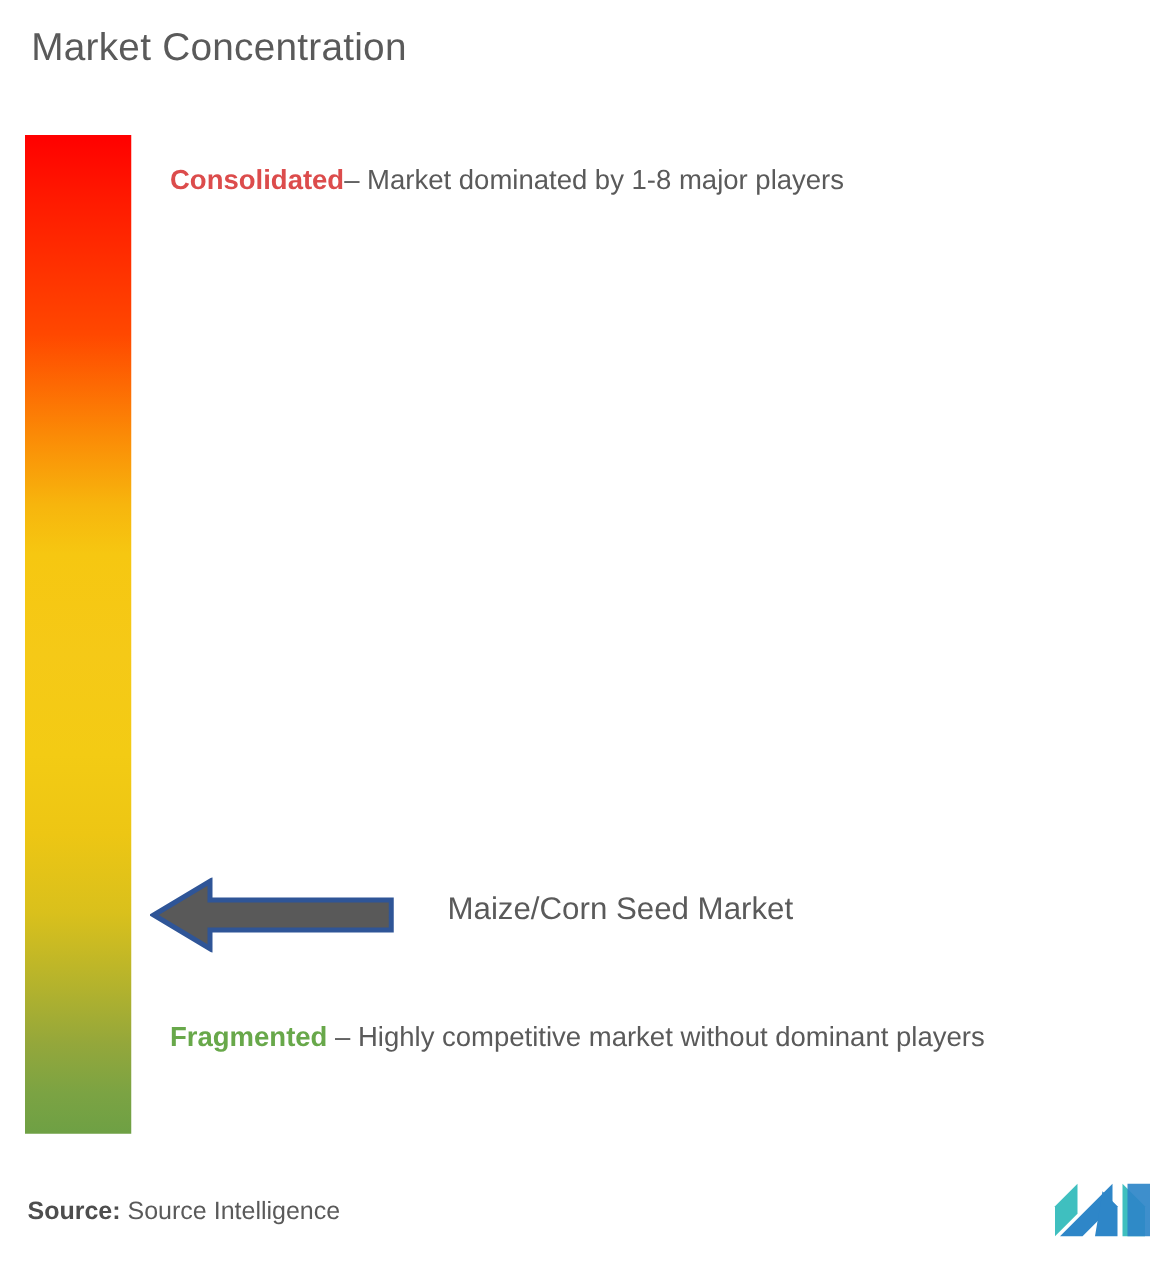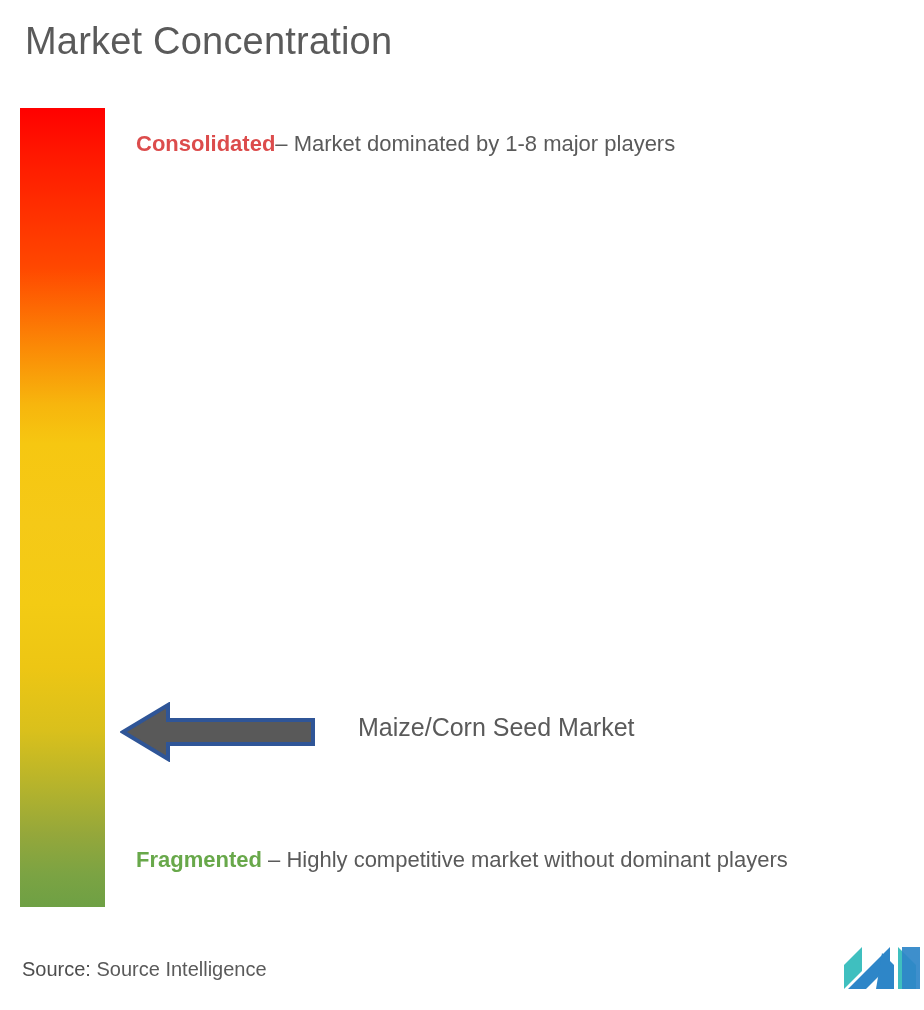--- a/index.html
+++ b/index.html
@@ -14,21 +14,21 @@
     font-family: "Liberation Sans", sans-serif;
     position: relative;
     overflow: hidden;
   }
 
   
   .page-title {
     position: absolute;
     left: 25px;
     top: 20px;
-    font-size: 38px;
+    font-size: 31px;
     font-weight: 400;
     color: #5a5a5a;
     letter-spacing: 0.2px;
     white-space: nowrap;
   }
 
   
   .scale-bar {
     position: absolute;
     left: 20px;
@@ -87,42 +87,42 @@
     font-size: 25px;
     color: #5a5a5a;
     white-space: nowrap;
     text-align: center;
   }
 
   
   .legend-bottom {
     position: absolute;
     left: 136px;
-    top: 830px;
+    top: 800px;
     width: 760px;
     font-size: 22px;
     line-height: 60px;
     color: #5a5a5a;
   }
   .legend-bottom .kw {
     color: #68a84a;
     font-weight: bold;
   }
 
   
   .source-line {
     position: absolute;
     left: 22px;
     top: 958px;
     font-size: 20px;
     color: #5a5a5a;
     white-space: nowrap;
   }
   .source-line .src-label {
-    font-weight: normal;
+    font-weight: bold;
     color: #4d4d4d;
   }
 
   .brand-logo {
     position: absolute;
     left: 842px;
     top: 945px;
     width: 82px;
     height: 46px;
     overflow: hidden;

